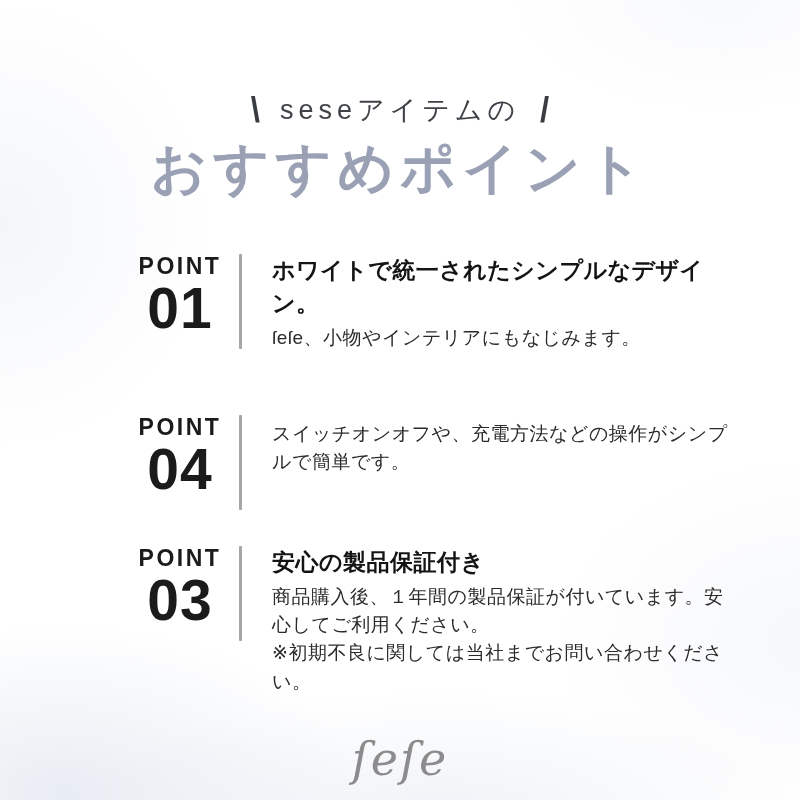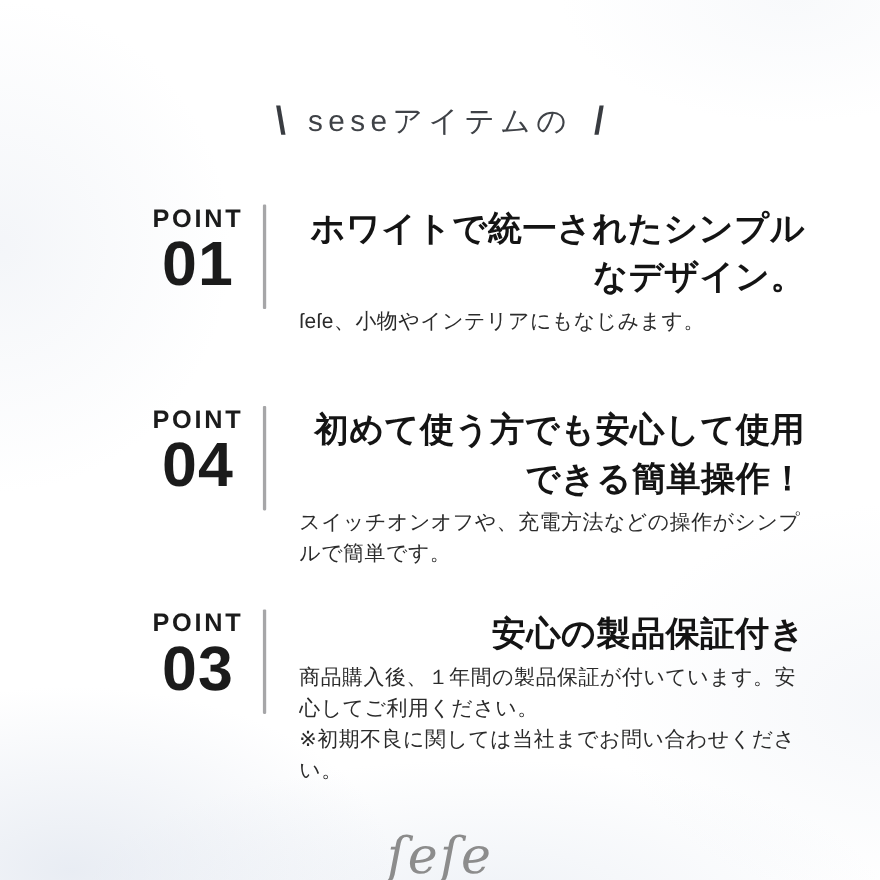--- a/index.html
+++ b/index.html
@@ -93,26 +93,25 @@
     margin-left: 15px;
     background: #a6a6a8;
     border-radius: 1px;
   }
   .point-content {
     flex: 1;
     margin-left: 30px;
     padding-top: 0;
   }
   .point-title {
-    font-size: 31px;
+    font-size: 23px;
     font-weight: 700;
     letter-spacing: 0.5px;
     line-height: 1.42;
     color: #141414;
-    text-align: right;
   }
   .point-desc,
   .point-note {
     font-size: 19px;
     letter-spacing: 0.5px;
     line-height: 1.48;
     color: #2b2b2b;
     font-weight: 400;
   }
   .point-desc { margin-top: 5px; }
@@ -137,20 +136,21 @@
 <body>
 
 <div class="page">
 
   <div class="header">
     <div class="tagline">
       <span class="slash">\</span>
       <span class="tagline-text">seseアイテムの</span>
       <span class="slash">/</span>
     </div>
+    <div class="page-title">おすすめポイント</div>
   </div>
 
   <div class="points">
 
     <div class="point">
       <div class="point-left">
         <div class="point-label">POINT</div>
         <div class="point-number">01</div>
       </div>
       <div class="point-divider"></div>
@@ -161,21 +161,20 @@
       </div>
     </div>
 
     <div class="point">
       <div class="point-left">
         <div class="point-label">POINT</div>
         <div class="point-number">04</div>
       </div>
       <div class="point-divider"></div>
       <div class="point-content">
-        <div class="point-title">初めて使う方でも安心して使用できる簡単操作！</div>
         <div class="point-desc">スイッチオンオフや、充電方法などの操作がシンプルで簡単です。</div>
 
       </div>
     </div>
 
     <div class="point">
       <div class="point-left">
         <div class="point-label">POINT</div>
         <div class="point-number">03</div>
       </div>

